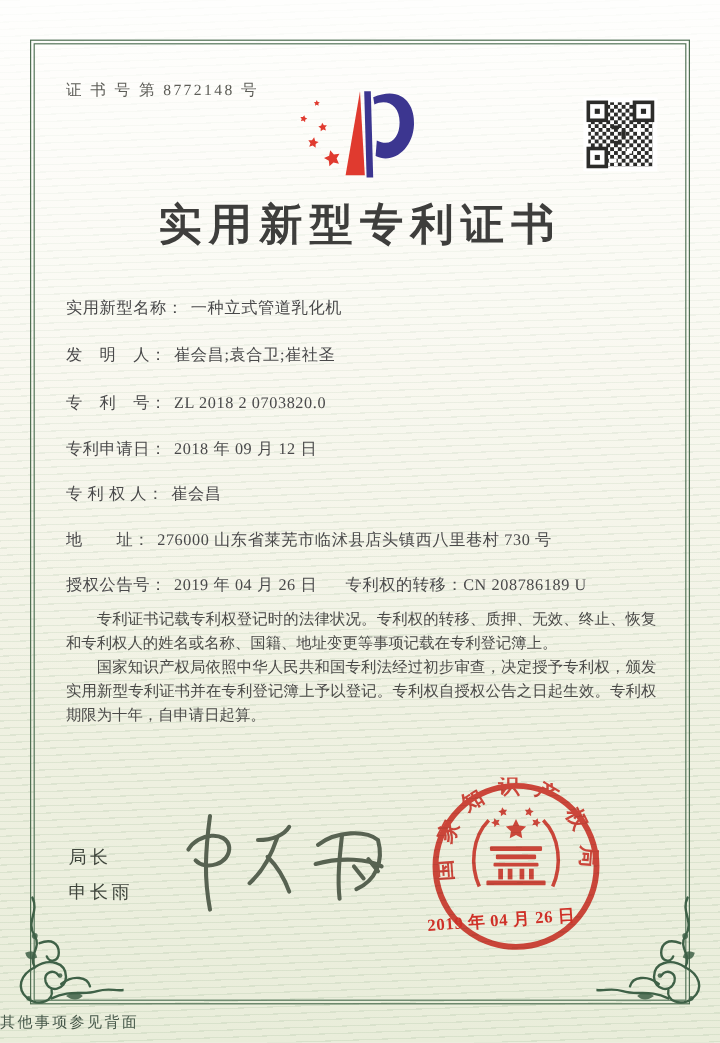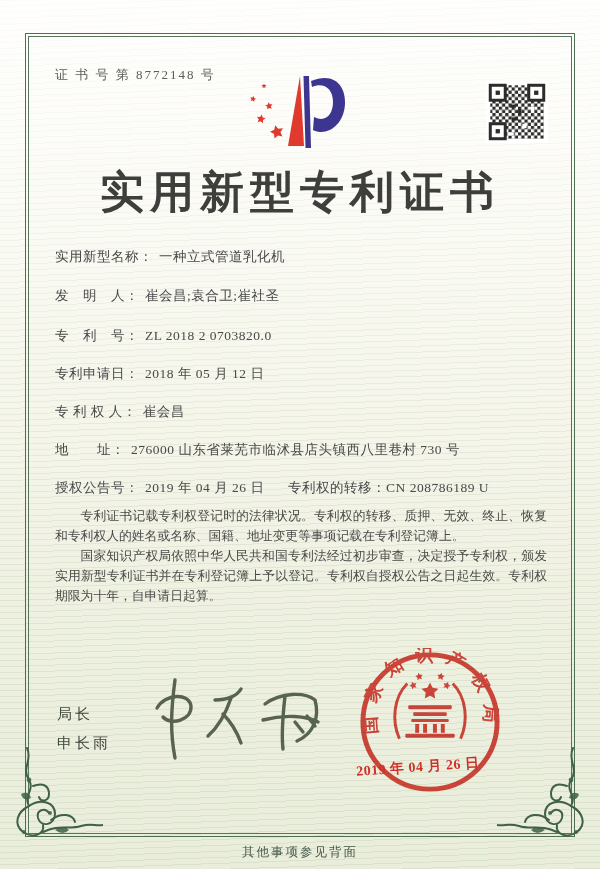--- a/index.html
+++ b/index.html
@@ -26,32 +26,32 @@
     border:1px solid #4e6e52;
   }
   .frame-inner{position:absolute;inset:2px;border:1px solid #56765a;}
   .corner{position:absolute;z-index:2;}
   .corner.bl{left:3px;bottom:18px;}
   .corner.br{right:3px;bottom:18px;transform:scaleX(-1);}
   .abs{position:absolute;z-index:2;}
   .cert-no{left:55px;top:66px;font-size:13px;letter-spacing:2px;color:#5d5d57;}
   .logo{left:237px;top:66px;}
   .qr{left:486px;top:81px;}
-  .title{left:0;right:0;top:163px;text-align:center;font-size:44px;letter-spacing:6px;color:#3e3e3c;font-weight:600;}
+  .title{left:0;right:0;top:163px;text-align:center;font-size:36px;letter-spacing:6px;color:#3e3e3c;font-weight:600;}
   .row{left:55px;font-size:13.5px;color:#49494a;letter-spacing:.5px;white-space:pre;}
   .row .lbl{margin-right:6px;}
   .grant-right{left:288px;top:479px;font-size:13.5px;color:#49494a;letter-spacing:.5px;white-space:pre;}
   .body-text{left:55px;top:506px;width:492px;font-size:12.8px;line-height:20px;color:#4a4a48;text-align:justify;}
   .body-text p{margin:0;text-indent:2em;}
   .official{left:57px;font-size:15px;color:#3f453c;letter-spacing:3px;}
   .sig{left:145px;top:670px;}
   .seal{left:356px;top:648px;mix-blend-mode:multiply;}
   .seal-date{left:356px;top:758px;width:136px;font-size:14px;font-weight:700;color:#cf3128;letter-spacing:.5px;transform:rotate(-4deg);white-space:nowrap;}
   .page-info{left:0;right:0;top:803px;text-align:center;font-size:12px;color:#4c4c48;letter-spacing:1px;}
-  .back-note{left:0;right:0;top:844px;text-align:center;font-size:12.5px;color:#46584a;letter-spacing:2px;}
+  .back-note{left:0;right:0;top:844px;text-align:left;font-size:12.5px;color:#46584a;letter-spacing:2px;}
 </style>
 </head>
 <body>
 
 <div class="page">
 
   <div class="frame">
     <div class="frame-inner"></div>
   </div>
 
@@ -134,21 +134,21 @@
       <rect x="10" y="24" width="3" height="1.5" fill="#ffffff"></rect>
       <rect x="21" y="12" width="1.5" height="3" fill="#ffffff"></rect>
     </g>
   </svg>
 
   <div class="abs title">实用新型专利证书</div>
 
   <div class="abs row" style="top:248px"><span class="lbl">实用新型名称：</span><span>一种立式管道乳化机</span></div>
   <div class="abs row" style="top:287px"><span class="lbl">发　明　人：</span><span>崔会昌;袁合卫;崔社圣</span></div>
   <div class="abs row" style="top:327px"><span class="lbl">专　利　号：</span><span>ZL 2018 2 0703820.0</span></div>
-  <div class="abs row" style="top:365px"><span class="lbl">专利申请日：</span><span>2018 年 05 月 12 日</span></div>
+  <div class="abs row" style="top:365px"><span class="lbl">专利申请日：</span><span>2018 年 09 月 12 日</span></div>
   <div class="abs row" style="top:403px"><span class="lbl">专 利 权 人：</span><span>崔会昌</span></div>
   <div class="abs row" style="top:441px"><span class="lbl">地　　址：</span><span>276000 山东省莱芜市临沭县店头镇西八里巷村 730 号</span></div>
   <div class="abs row" style="top:479px"><span class="lbl">授权公告号：</span><span>2019 年 04 月 26 日</span></div>
   <div class="abs grant-right"><span class="lbl">专利权的转移：</span><span>CN 208786189 U</span></div>
 
   <div class="abs body-text">
     <p>专利证书记载专利权登记时的法律状况。专利权的转移、质押、无效、终止、恢复和专利权人的姓名或名称、国籍、地址变更等事项记载在专利登记簿上。</p>
     <p>国家知识产权局依照中华人民共和国专利法经过初步审查，决定授予专利权，颁发实用新型专利证书并在专利登记簿上予以登记。专利权自授权公告之日起生效。专利权期限为十年，自申请日起算。</p>
   </div>
 

